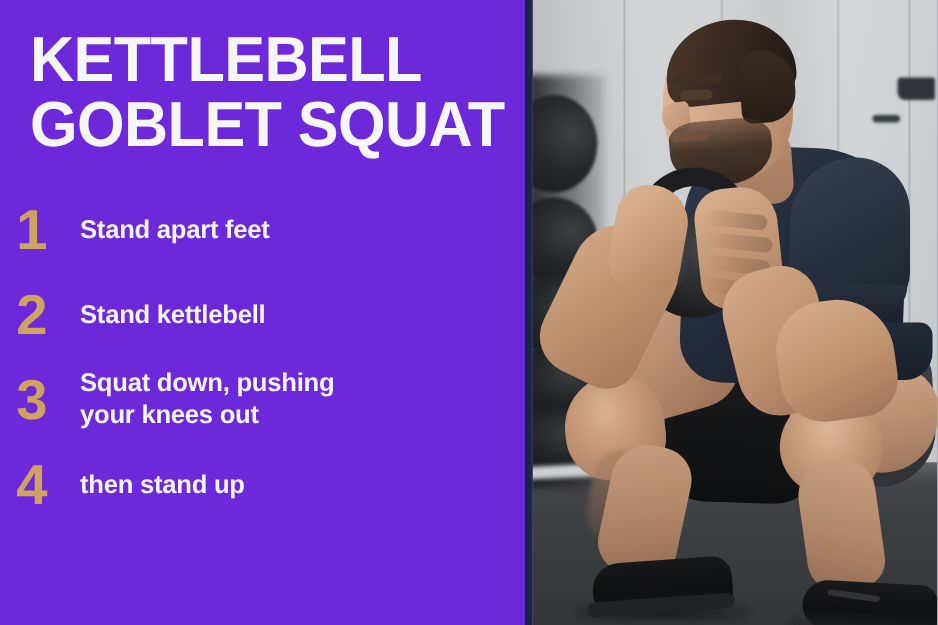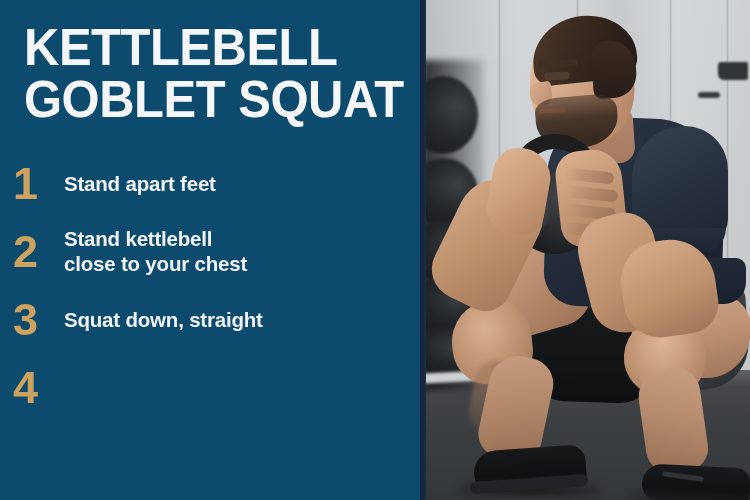--- a/index.html
+++ b/index.html
@@ -14,21 +14,21 @@
     overflow: hidden;
     font-family: "Liberation Sans", sans-serif;
     background: #16273f;
   }
 
   
   #panel {
     position: absolute;
     left: 0; top: 0;
     width: 426px; height: 500px;
-    background: #0c4a6e;
+    background: #6d28d9;
     z-index: 5;
   }
   
   #panel-edge {
     position: absolute;
     left: 420px; top: 0;
     width: 6px; height: 500px;
     background: linear-gradient(to right, #16273f 0%, #16273f 55%, #1b2e48 100%);
     z-index: 6;
   }
@@ -547,34 +547,35 @@
         <div class="step-number">1</div>
         <div class="step-text">
           <span class="l1">Stand apart feet</span>
         </div>
       </div>
 
       <div class="step">
         <div class="step-number">2</div>
         <div class="step-text">
           <span class="l1">Stand kettlebell</span>
-          <span class="l2">close to your chest</span>
         </div>
       </div>
 
       <div class="step">
         <div class="step-number">3</div>
         <div class="step-text">
-          <span class="l1">Squat down, straight</span>
+          <span class="l1">Squat down, pushing</span>
+          <span class="l2">your knees out</span>
         </div>
       </div>
 
       <div class="step">
         <div class="step-number">4</div>
         <div class="step-text">
+          <span class="l2">then stand up</span>
         </div>
       </div>
 
     </div>
   </div>
 
   <div id="panel-edge"></div>
 
   <div id="photo">
 

